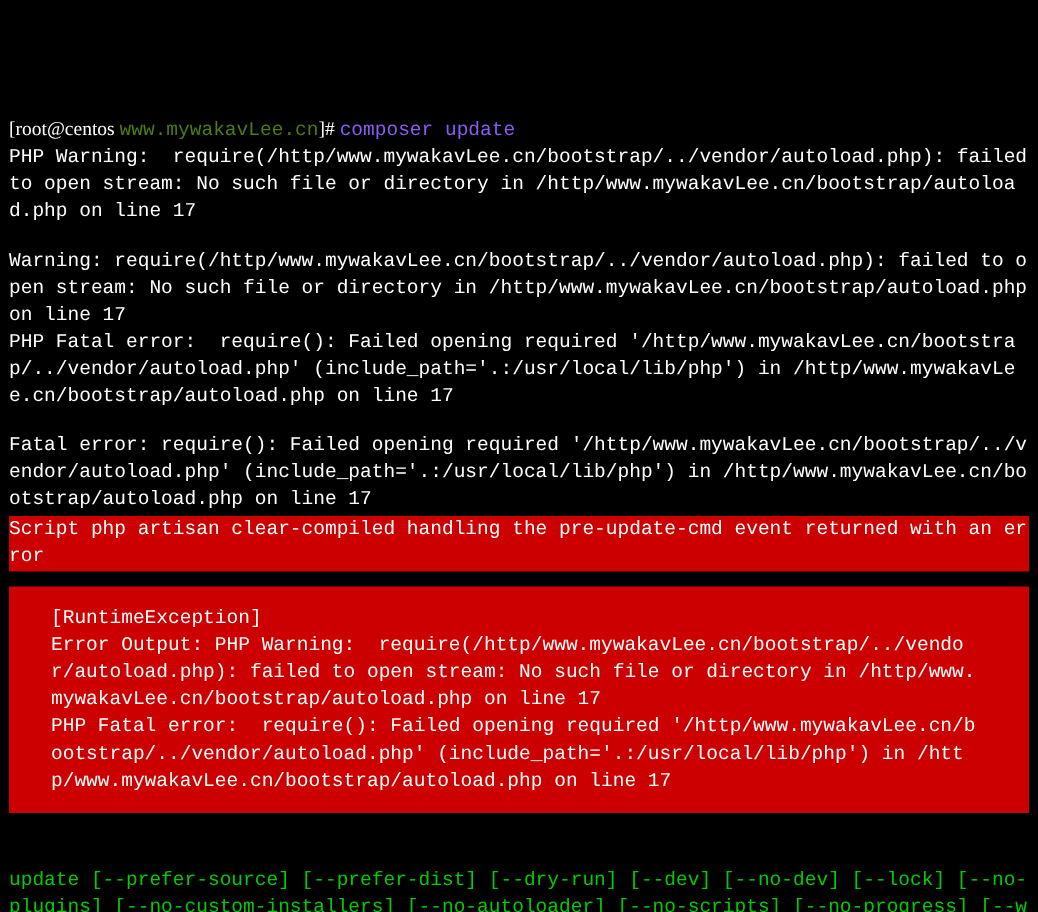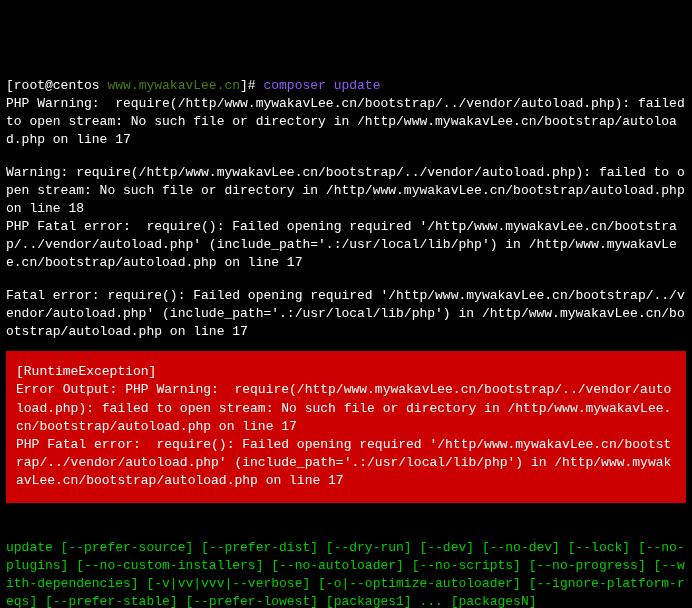--- a/index.html
+++ b/index.html
@@ -9,49 +9,49 @@
     font-size: 13px;
     line-height: 1.4;
     color: #ffffff;
     width: 692px;
     height: 608px;
     overflow: hidden;
     padding: 4px 6px;
     white-space: pre-wrap;
     word-break: break-all;
   }
-  .prompt-part1 { color: #ffffff; }
+  .prompt-part1 { color: #ffffff; font-family: Liberation Serif, serif; }
   .prompt-part2 { color: #4d7c0f; }
   .command { color: #8b5cf6; }
   .white-text { color: #ffffff; }
   .red-bg-block {
     background: #cc0000;
     color: #ffffff;
     display: block;
     margin: 2px 0;
   }
   .error-box {
     background: #cc0000;
     color: #ffffff;
     display: block;
     margin: 10px 0;
-    padding: 12px 10px;
+    padding: 12px 28px;
   }
   .green-text { color: #00cc00; }
   .spacer { height: 14px; }
   .spacer-lg { height: 26px; }
 </style>
 </head>
 <body>
 
 
 
 <div><span class="prompt-part1">[root@centos </span><span class="prompt-part2">www.mywakavLee.cn</span><span class="prompt-part1">]# </span><span class="command">composer update</span>
 <span class="white-text">PHP Warning:  require(/http/www.mywakavLee.cn/bootstrap/../vendor/autoload.php): failed to open stream: No such file or directory in /http/www.mywakavLee.cn/bootstrap/autoload.php on line 17</span>
-<div class="spacer"></div><span class="white-text">Warning: require(/http/www.mywakavLee.cn/bootstrap/../vendor/autoload.php): failed to open stream: No such file or directory in /http/www.mywakavLee.cn/bootstrap/autoload.php on line 18</span>
+<div class="spacer"></div><span class="white-text">Warning: require(/http/www.mywakavLee.cn/bootstrap/../vendor/autoload.php): failed to open stream: No such file or directory in /http/www.mywakavLee.cn/bootstrap/autoload.php on line 17</span>
 <span class="white-text">PHP Fatal error:  require(): Failed opening required '/http/www.mywakavLee.cn/bootstrap/../vendor/autoload.php' (include_path='.:/usr/local/lib/php') in /http/www.mywakavLee.cn/bootstrap/autoload.php on line 17</span>
 <div class="spacer"></div><span class="white-text">Fatal error: require(): Failed opening required '/http/www.mywakavLee.cn/bootstrap/../vendor/autoload.php' (include_path='.:/usr/local/lib/php') in /http/www.mywakavLee.cn/bootstrap/autoload.php on line 17</span>
-<div class="error-box"><span>[RuntimeException]</span>
+<span class="red-bg-block">Script php artisan clear-compiled handling the pre-update-cmd event returned with an error</span><div class="error-box"><span>[RuntimeException]</span>
 <span>Error Output: PHP Warning:  require(/http/www.mywakavLee.cn/bootstrap/../vendor/autoload.php): failed to open stream: No such file or directory in /http/www.mywakavLee.cn/bootstrap/autoload.php on line 17
 PHP Fatal error:  require(): Failed opening required '/http/www.mywakavLee.cn/bootstrap/../vendor/autoload.php' (include_path='.:/usr/local/lib/php') in /http/www.mywakavLee.cn/bootstrap/autoload.php on line 17</span></div><div class="spacer-lg"></div><span class="green-text">update [--prefer-source] [--prefer-dist] [--dry-run] [--dev] [--no-dev] [--lock] [--no-plugins] [--no-custom-installers] [--no-autoloader] [--no-scripts] [--no-progress] [--with-dependencies] [-v|vv|vvv|--verbose] [-o|--optimize-autoloader] [--ignore-platform-reqs] [--prefer-stable] [--prefer-lowest] [packages1] ... [packagesN]</span></div>
 
 
 
 
 </body></html>

